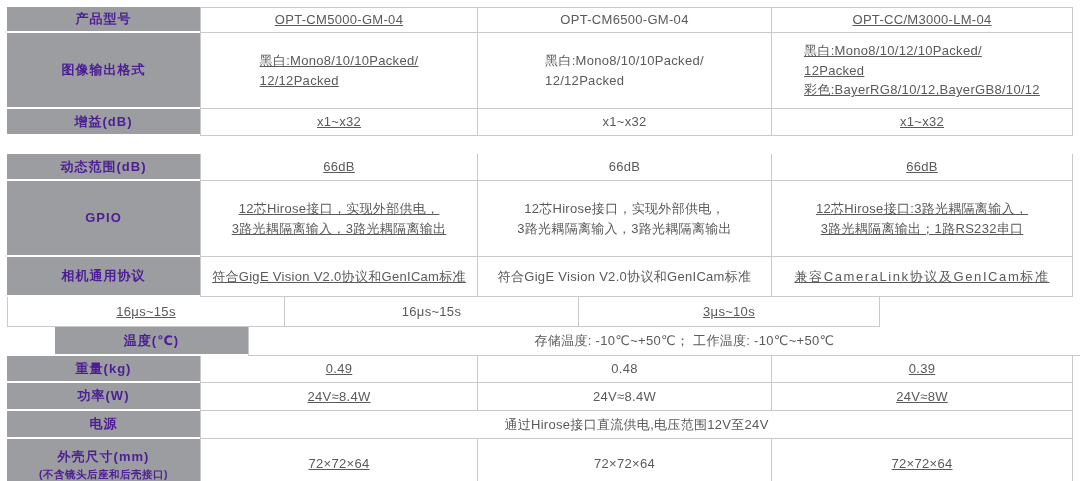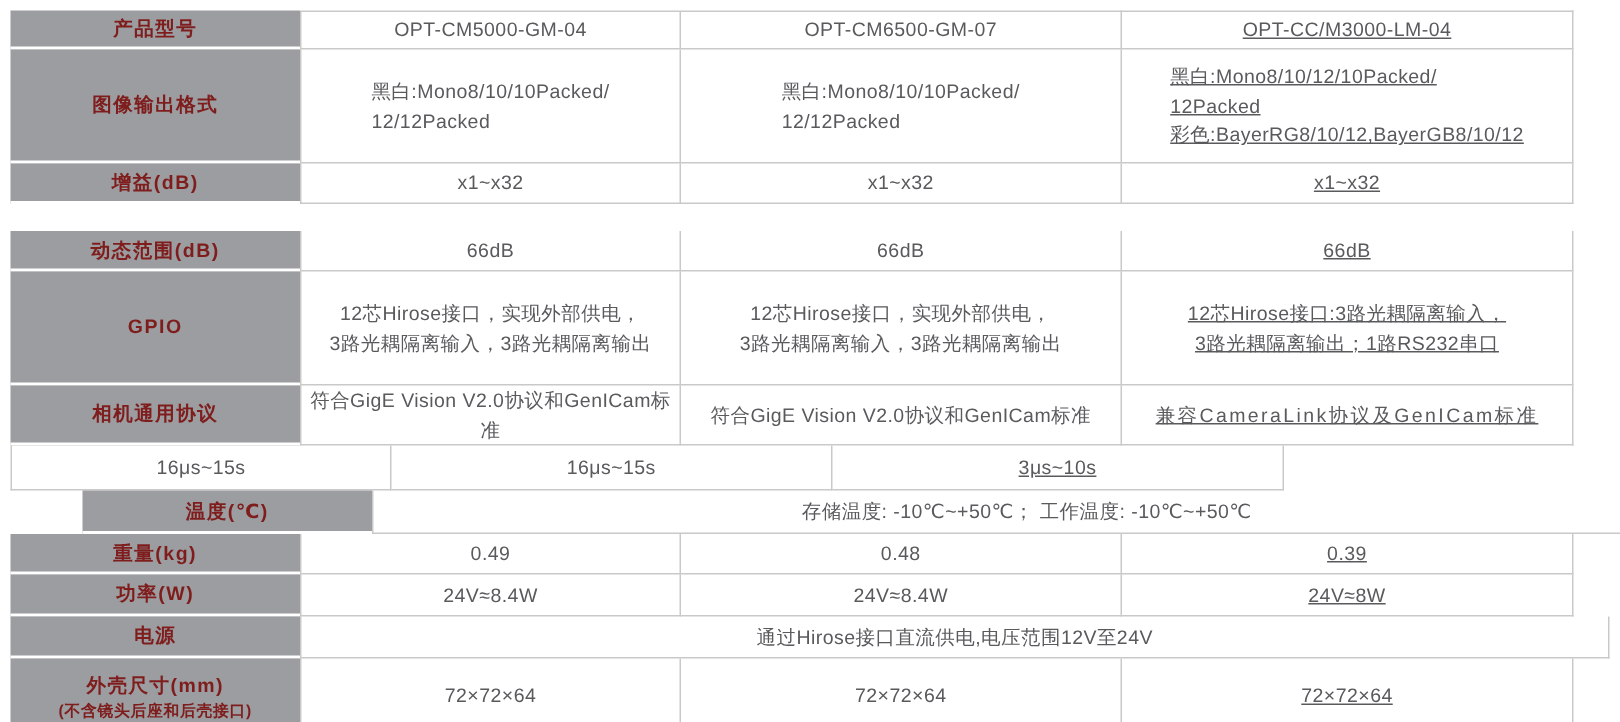--- a/index.html
+++ b/index.html
@@ -10,56 +10,56 @@
     border-bottom:2px solid #a6a6a6;
   }
   .row{display:flex;align-items:stretch;}
   
   .r1{height:26px;}  .r2{height:76px;}  .r3{height:27px;}  .r4{height:27px;margin-top:18px;}
   .r5{height:76px;}  .r6{height:40px;}  .r7{height:30px;}  .r8{height:29px;padding-left:48px;}
   .r9{height:27px;}  .r10{height:28px;} .r11{height:28px;} .r12{height:51px;}
   
   .lbl{
     flex:0 0 193px;width:193px;box-sizing:border-box;
-    background:#9b9da0;color:#7f1d1d;
+    background:#9b9da0;color:#4c1d95;
     display:flex;flex-direction:column;align-items:center;justify-content:center;
     font-size:13px;font-weight:700;letter-spacing:1px;line-height:1.35;
     border-bottom:2px solid #ffffff;
   }
   .row:last-child .lbl{border-bottom:none;text-align:right;}
   .lbl .sub{font-size:10.5px;font-weight:700;letter-spacing:0.5px;margin-top:2px;}
   
   .cells{flex:1;display:flex;}
   .cell{
     box-sizing:border-box;
     display:flex;flex-direction:column;align-items:center;justify-content:center;
     border-right:1px solid #c9c9c9;border-bottom:1px solid #c9c9c9;
     color:#595a5c;font-size:13px;text-align:center;line-height:1.5;
     letter-spacing:0.3px;
   }
-  .c1{width:254px;border-left:1px solid #c9c9c9;}
+  .c1{width:278px;border-left:1px solid #c9c9c9;text-decoration:underline;}
   .c2{width:294px;}
   .c3{width:301px;text-decoration:underline;}
   .cspan{width:873px;border-left:1px solid #c9c9c9;}
   .row.r1 .cell{border-top:1px solid #c9c9c9;}
   .tl{text-align:left;}
   .ls{letter-spacing:1.6px;}
 </style>
 </head>
 <body>
 
 <div class="spec-table">
 
   <div class="row r1">
     <div class="lbl">
       <span>产品型号</span>
     </div>
     <div class="cells">
       <div class="cell c1">OPT-CM5000-GM-04</div>
-      <div class="cell c2">OPT-CM6500-GM-07</div>
+      <div class="cell c2">OPT-CM6500-GM-04</div>
       <div class="cell c3">OPT-CC/M3000-LM-04</div>
     </div>
   </div>
 
   <div class="row r2">
     <div class="lbl">
       <span>图像输出格式</span>
     </div>
     <div class="cells">
       <div class="cell c1">

